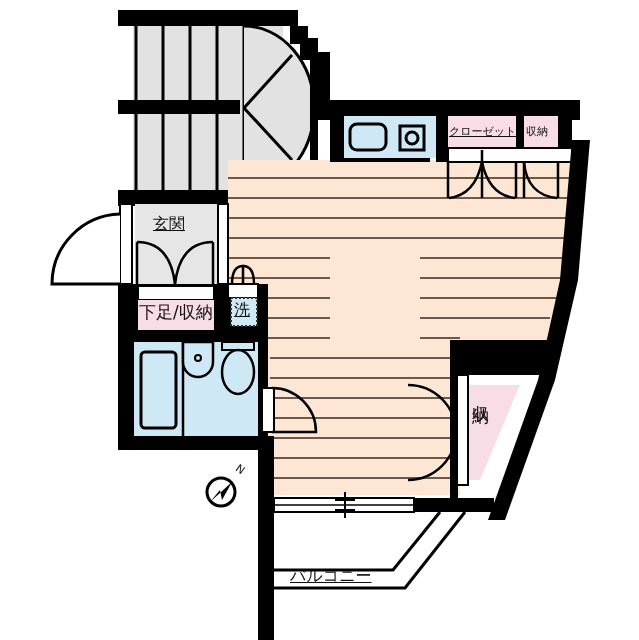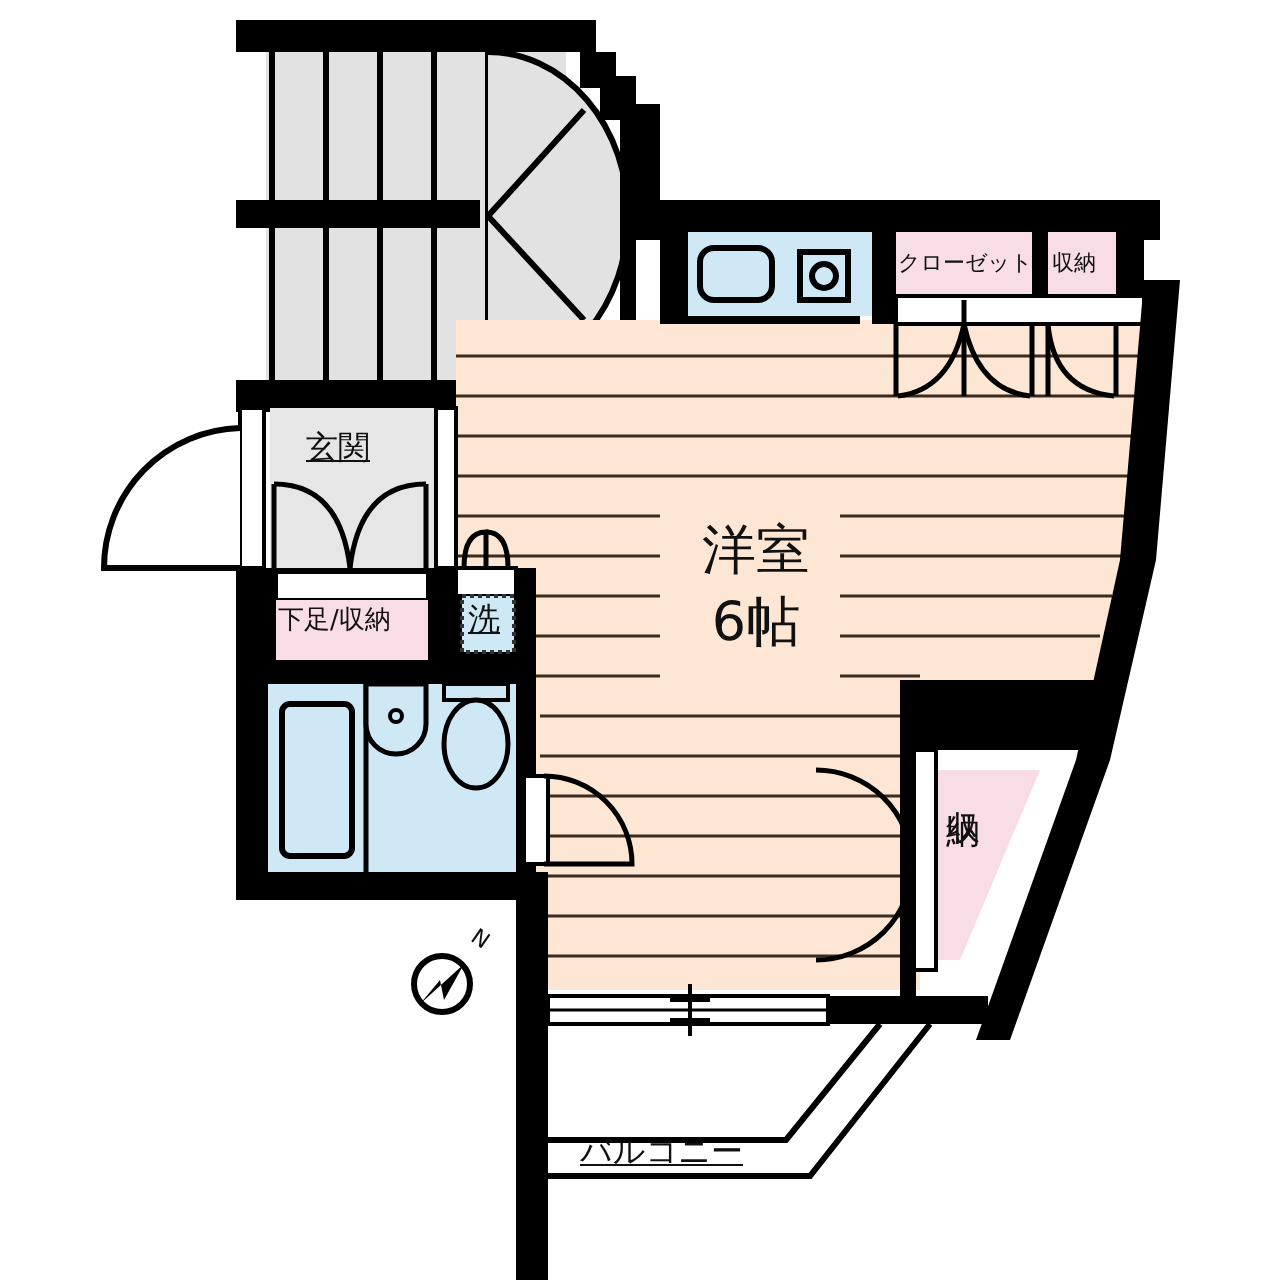--- a/index.html
+++ b/index.html
@@ -1,20 +1,20 @@
 <!DOCTYPE html>
 <html><head>
 <meta charset="utf-8">
 <style>
   html,body{margin:0;padding:0;background:#ffffff;}
   #plan{position:relative;width:639px;height:640px;overflow:hidden;background:#fff;font-family:"DejaVu Sans","Liberation Sans",sans-serif;}
   #plan svg{position:absolute;left:0;top:0;}
   .lbl{position:absolute;color:#111;white-space:nowrap;line-height:1;}
   .room-main{font-size:27px;text-align:center;width:120px;}
-  .sm{font-size:13px;}
+  .sm{font-size:17px;}
   .md{font-size:16px;text-decoration:underline;}
   .vert{writing-mode:vertical-rl;font-size:17px;letter-spacing:2px;}
 </style>
 </head>
 <body>
 
 <div id="plan">
 <svg width="639" height="640" viewBox="0 0 639 640">
 
   <g>
@@ -145,23 +145,21 @@
     <rect x="414" y="498" width="80" height="14" fill="#000"></rect>
     <path d="M274 570 L393 570 L440 512 M274 588 L405 588 L465 512" fill="none" stroke="#000" stroke-width="3"></path>
   </g>
 
   <g>
     <circle cx="221" cy="492" r="14" fill="#fff" stroke="#000" stroke-width="3"></circle>
     <path d="M232 482 L210 502 L220 490 L222 500 Z" fill="#000"></path>
   </g>
 </svg>
 
-<div class="lbl room-main" style="left:318px;top:262px;">洋室</div>
-<div class="lbl room-main" style="left:318px;top:298px;">6帖</div>
 <div class="lbl md" style="left:153px;top:216px;">玄関</div>
 <div class="lbl sm" style="left:139px;top:304px;">下足/収納</div>
 <div class="lbl md" style="left:234px;top:302px;">洗</div>
-<div class="lbl sm" style="left:449px;top:126px;font-size:11px;">クローゼット</div>
+<div class="lbl sm" style="left:449px;top:126px;font-size:11px;text-decoration:underline;">クローゼット</div>
 <div class="lbl sm" style="left:526px;top:126px;font-size:11px;">収納</div>
 <div class="lbl vert" style="left:472px;top:392px;">収納</div>
 <div class="lbl md" style="left:290px;top:535px;margin-top:33px;">バルコニー</div>
 <div class="lbl" style="left:236px;top:464px;font-size:11px;transform:rotate(35deg);">N</div>
 </div>
 
 </body></html>

